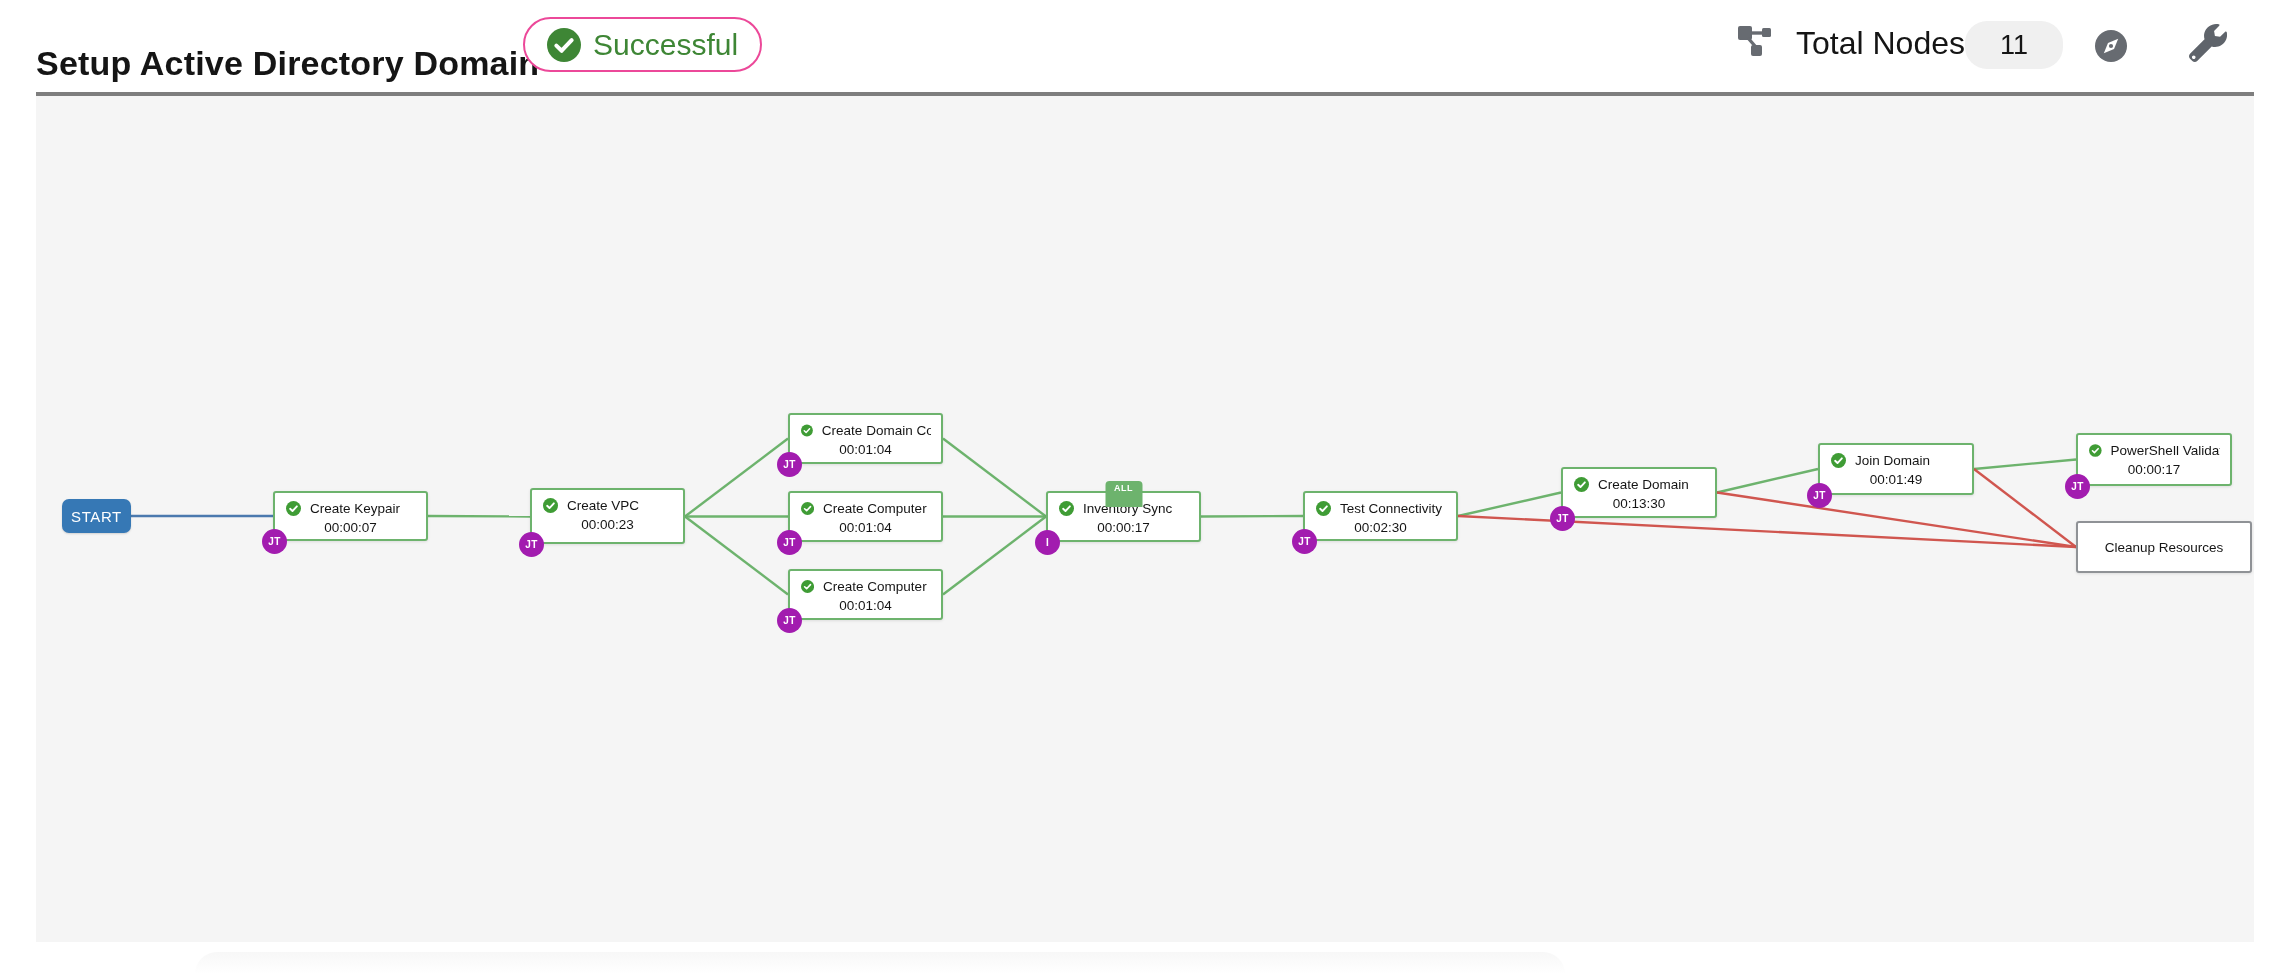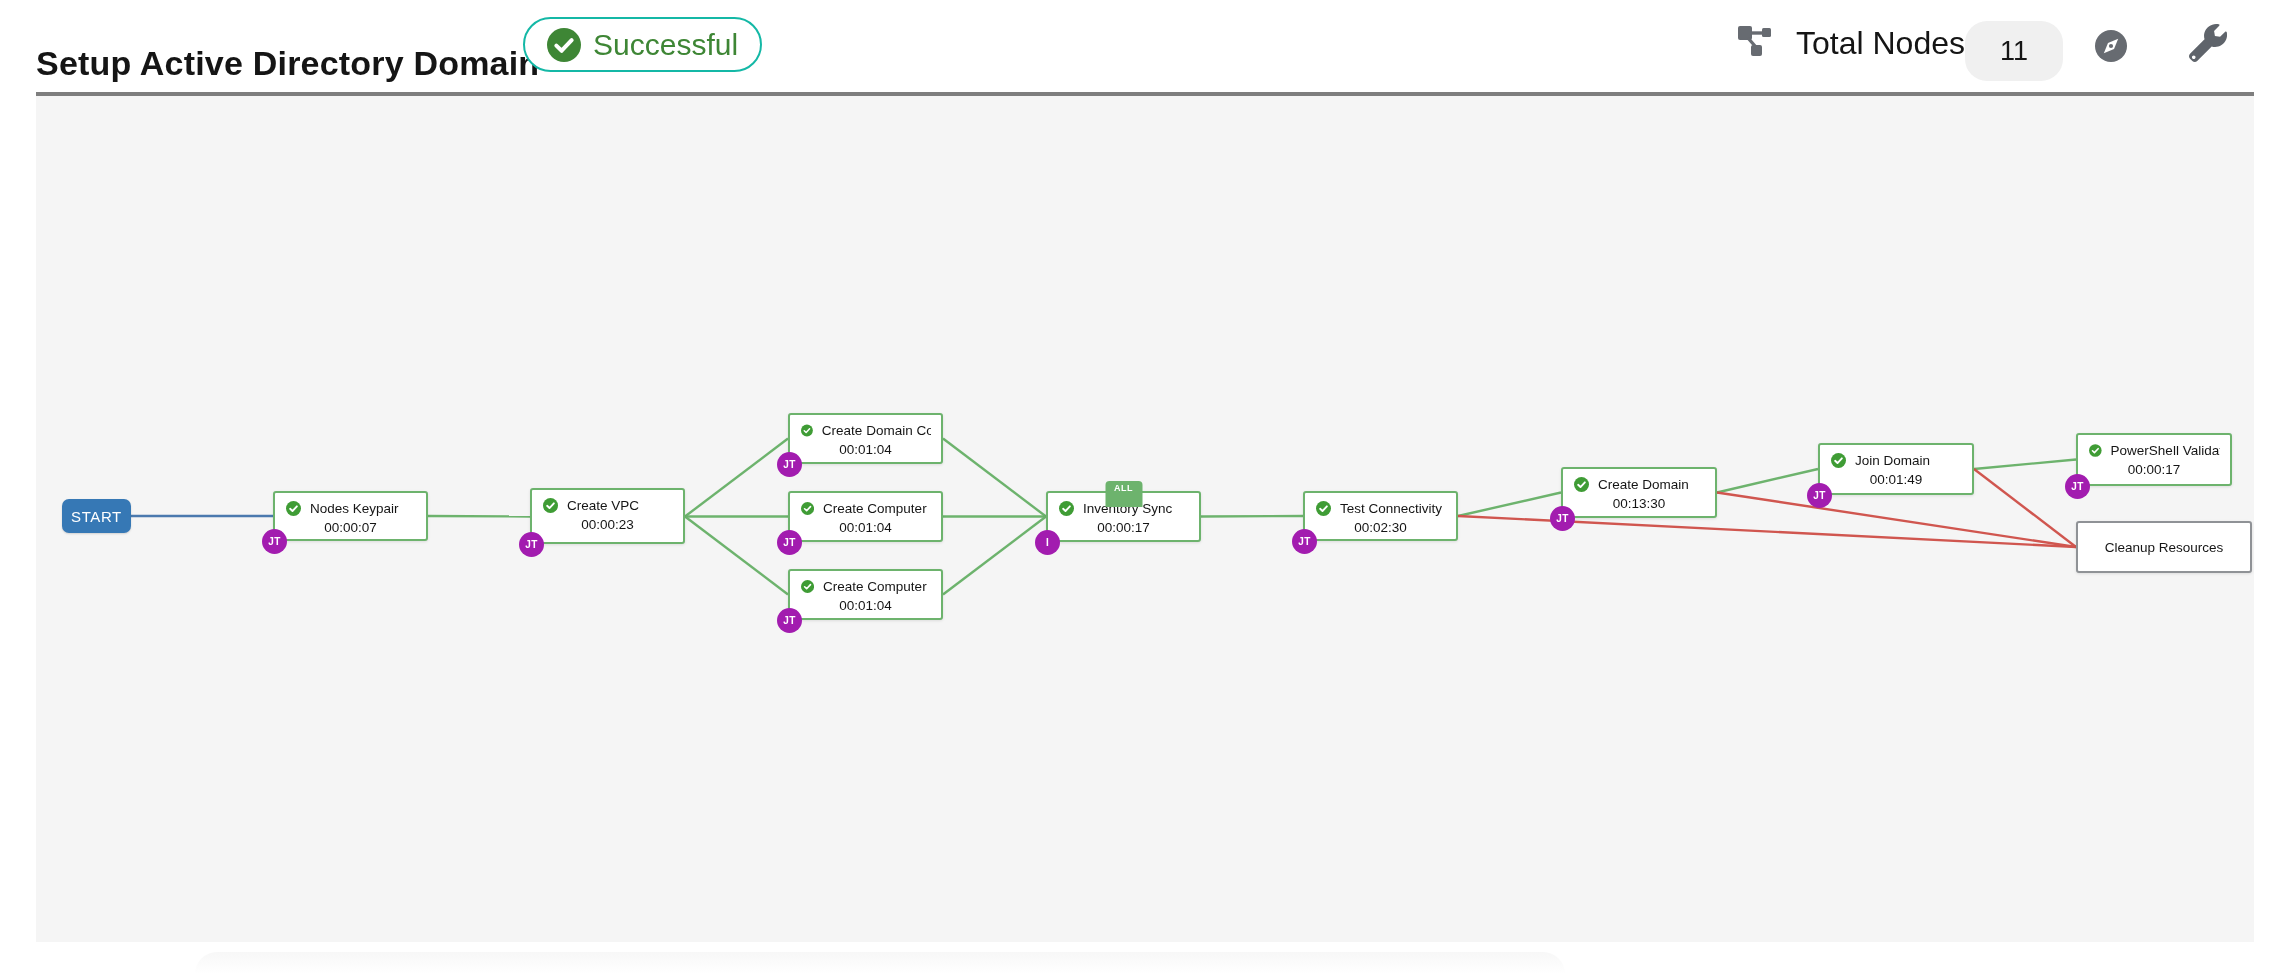--- a/index.html
+++ b/index.html
@@ -9,28 +9,28 @@
     font-family:"Liberation Sans", sans-serif;
     color:#151515;
   }
   
   .page-title{
     position:absolute;left:36px;top:21px;
     font-size:34px;font-weight:700;letter-spacing:0.2px;
   }
   .status-pill{
     position:absolute;left:523px;top:17px;height:55px;
-    border:2px solid #14b8a6;border-radius:29px;background:#ffffff;
+    border:2px solid #ec4899;border-radius:29px;background:#ffffff;
     display:flex;align-items:center;gap:12px;padding:0 22px;box-sizing:border-box;
   }
   .status-pill .label{font-size:30px;color:#3e8635;}
   .topology-icon{position:absolute;left:1736px;top:23px;}
   .total-nodes-label{position:absolute;left:1796px;top:21px;font-size:32px;line-height:44px;}
   .count-badge{
-    position:absolute;left:1965px;top:21px;height:60px;min-width:98px;
+    position:absolute;left:1965px;top:21px;height:48px;min-width:98px;
     background:#f0f0f0;border-radius:22px;display:flex;align-items:center;justify-content:center;
     font-size:27px;color:#151515;box-sizing:border-box;padding:12px 18px;
   }
   .compass-btn{position:absolute;left:2095px;top:30px;width:32px;height:32px;cursor:pointer;background:none;border:none;padding:0;}
   .wrench-btn{position:absolute;left:2189px;top:23px;width:38px;height:40px;cursor:pointer;background:none;border:none;padding:0;}
   .hdr-divider{position:absolute;left:36px;top:92px;width:2218px;height:4px;background:#7e7e7e;}
   
   .canvas-bg{position:absolute;left:36px;top:96px;width:2218px;height:846px;background:#f5f5f5;}
   #links-svg{position:absolute;left:0;top:0;pointer-events:none;}
   .nodes-layer{position:absolute;left:0;top:0;width:2290px;height:974px;}
@@ -130,21 +130,21 @@
 <div class="nodes-layer" id="nodes-layer">
     <div class="start-node" style="left: 62px; top: 499px; width: 69px; height: 34px; position: absolute;">
       <span>START</span>
     </div>
     <div class="wf-node" style="left: 273px; top: 491px; width: 155px; height: 50px; position: absolute;">
       <div class="row1">
         <svg width="15" height="15" viewBox="0 0 16 16">
           <circle cx="8" cy="8" r="8" fill="#3f9c35"></circle>
           <path d="M4.4 8.3 L6.9 10.7 L11.6 5.7" stroke="#fff" stroke-width="2" fill="none" stroke-linecap="round" stroke-linejoin="round"></path>
         </svg>
-        <span class="node-label">Nodes Keypair</span>
+        <span class="node-label">Create Keypair</span>
       </div>
       <div class="node-time">00:00:07</div>
       <div class="type-badge">JT</div>
     </div>
     <div class="wf-node" style="left: 530px; top: 488px; width: 155px; height: 56px; position: absolute;">
       <div class="row1">
         <svg width="15" height="15" viewBox="0 0 16 16">
           <circle cx="8" cy="8" r="8" fill="#3f9c35"></circle>
           <path d="M4.4 8.3 L6.9 10.7 L11.6 5.7" stroke="#fff" stroke-width="2" fill="none" stroke-linecap="round" stroke-linejoin="round"></path>
         </svg>

